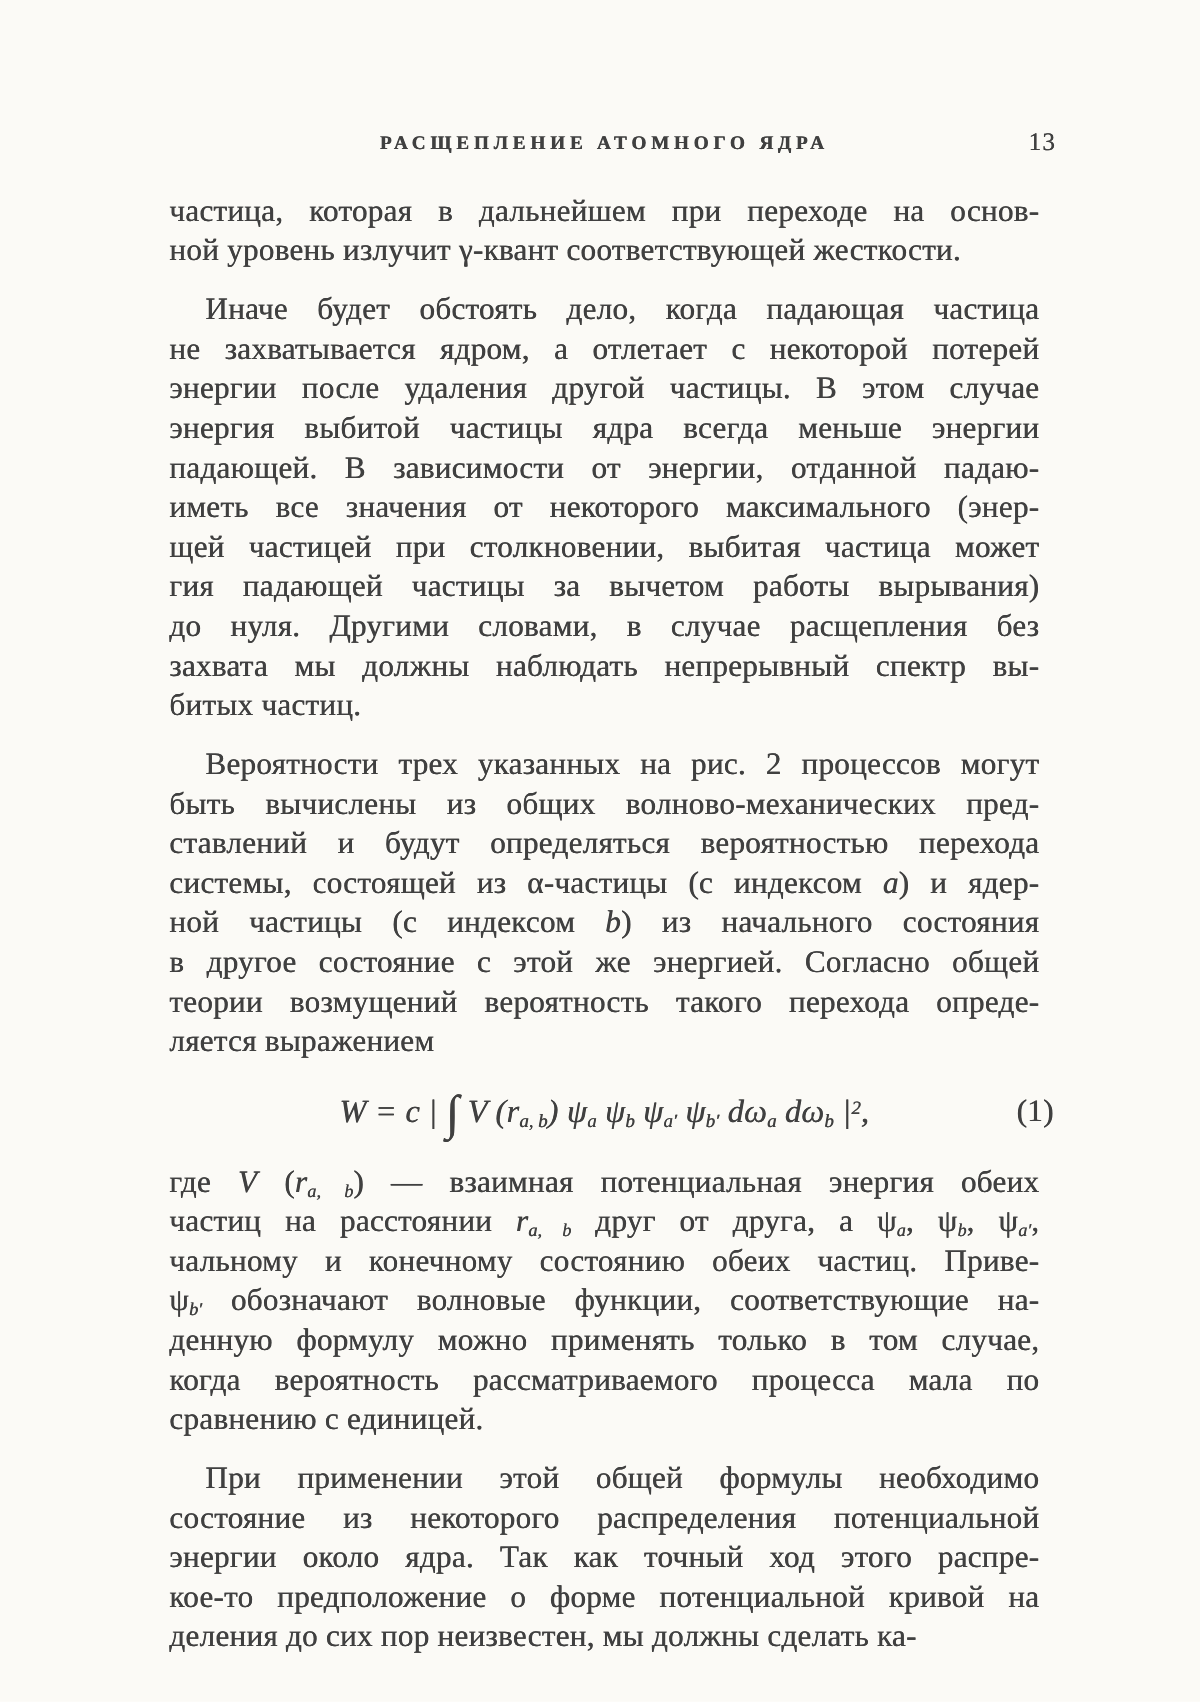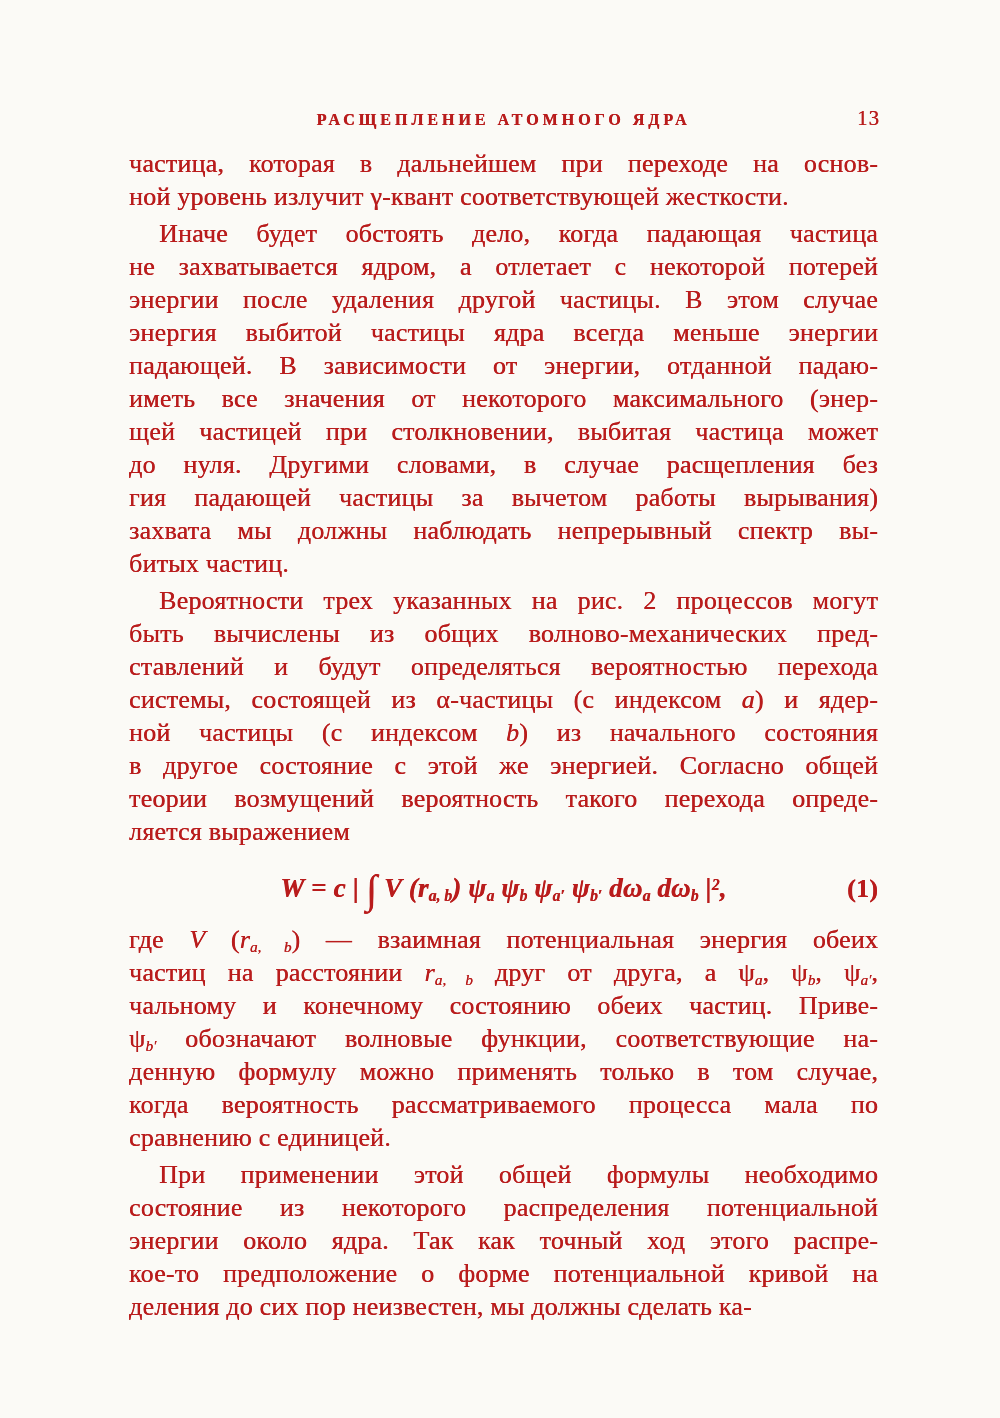--- a/index.html
+++ b/index.html
@@ -3,21 +3,21 @@
 <meta charset="utf-8">
 <style>
   html, body { margin: 0; padding: 0; }
   .page {
     position: relative;
     width: 1000px;
     height: 1418px;
     background: #fbfaf6;
     overflow: hidden;
     font-family: "Liberation Serif", "DejaVu Serif", serif;
-    color: #b91c1c;
+    color: #404040;
   }
   .running-header {
     position: absolute;
     top: 106px;
     left: 125px;
     width: 757px;
     height: 30px;
   }
   .running-title {
     text-align: center;
@@ -38,21 +38,21 @@
   .page-body {
     position: absolute;
     top: 143px;
     left: 125px;
     width: 757px;
     font-size: 26px;
     line-height: 33px;
     letter-spacing: 0.2px;
     text-shadow: 0.35px 0 0 currentColor;
   }
-  .para { margin: 4px; }
+  .para { margin: 16px; }
   .line {
     text-align: justify;
     text-align-last: justify;
     white-space: normal;
   }
   .para .line:last-child { text-align-last: left; }
   .para.indent .line:first-child { text-indent: 30px; }
   sub {
     font-size: 0.58em;
     font-style: italic;
@@ -65,21 +65,20 @@
     line-height: 0;
     vertical-align: 0.45em;
   }
   .em { font-style: italic; }
   .formula {
     position: relative;
     margin: 14px 0 9px 0;
     height: 52px;
     display: flex;
     align-items: center;
-    font-weight: bold;
   }
   .formula-expr {
     flex: 1;
     text-align: center;
     text-align-last: center;
     font-style: italic;
     font-size: 27px;
   }
   .formula-num {
     position: absolute;
@@ -111,22 +110,22 @@
         <div class="line">ной уровень излучит γ-квант соответствующей жесткости.</div>
       </div>
       <div class="para indent">
         <div class="line">Иначе будет обстоять дело, когда падающая частица</div>
         <div class="line">не захватывается ядром, а отлетает с некоторой потерей</div>
         <div class="line">энергии после удаления другой частицы. В этом случае</div>
         <div class="line">энергия выбитой частицы ядра всегда меньше энергии</div>
         <div class="line">падающей. В зависимости от энергии, отданной падаю-</div>
         <div class="line">иметь все значения от некоторого максимального (энер-</div>
         <div class="line">щей частицей при столкновении, выбитая частица может</div>
+        <div class="line">гия падающей частицы за вычетом работы вырывания)</div>
         <div class="line">до нуля. Другими словами, в случае расщепления без</div>
-        <div class="line">гия падающей частицы за вычетом работы вырывания)</div>
         <div class="line">захвата мы должны наблюдать непрерывный спектр вы-</div>
         <div class="line">битых частиц.</div>
       </div>
       <div class="para indent">
         <div class="line">Вероятности трех указанных на рис. 2 процессов могут</div>
         <div class="line">быть вычислены из общих волново-механических пред-</div>
         <div class="line">ставлений и будут определяться вероятностью перехода</div>
         <div class="line">системы, состоящей из α-частицы (с индексом <span class="em">a</span>) и ядер-</div>
         <div class="line">ной частицы (с индексом <span class="em">b</span>) из начального состояния</div>
         <div class="line">в другое состояние с этой же энергией. Согласно общей</div>

